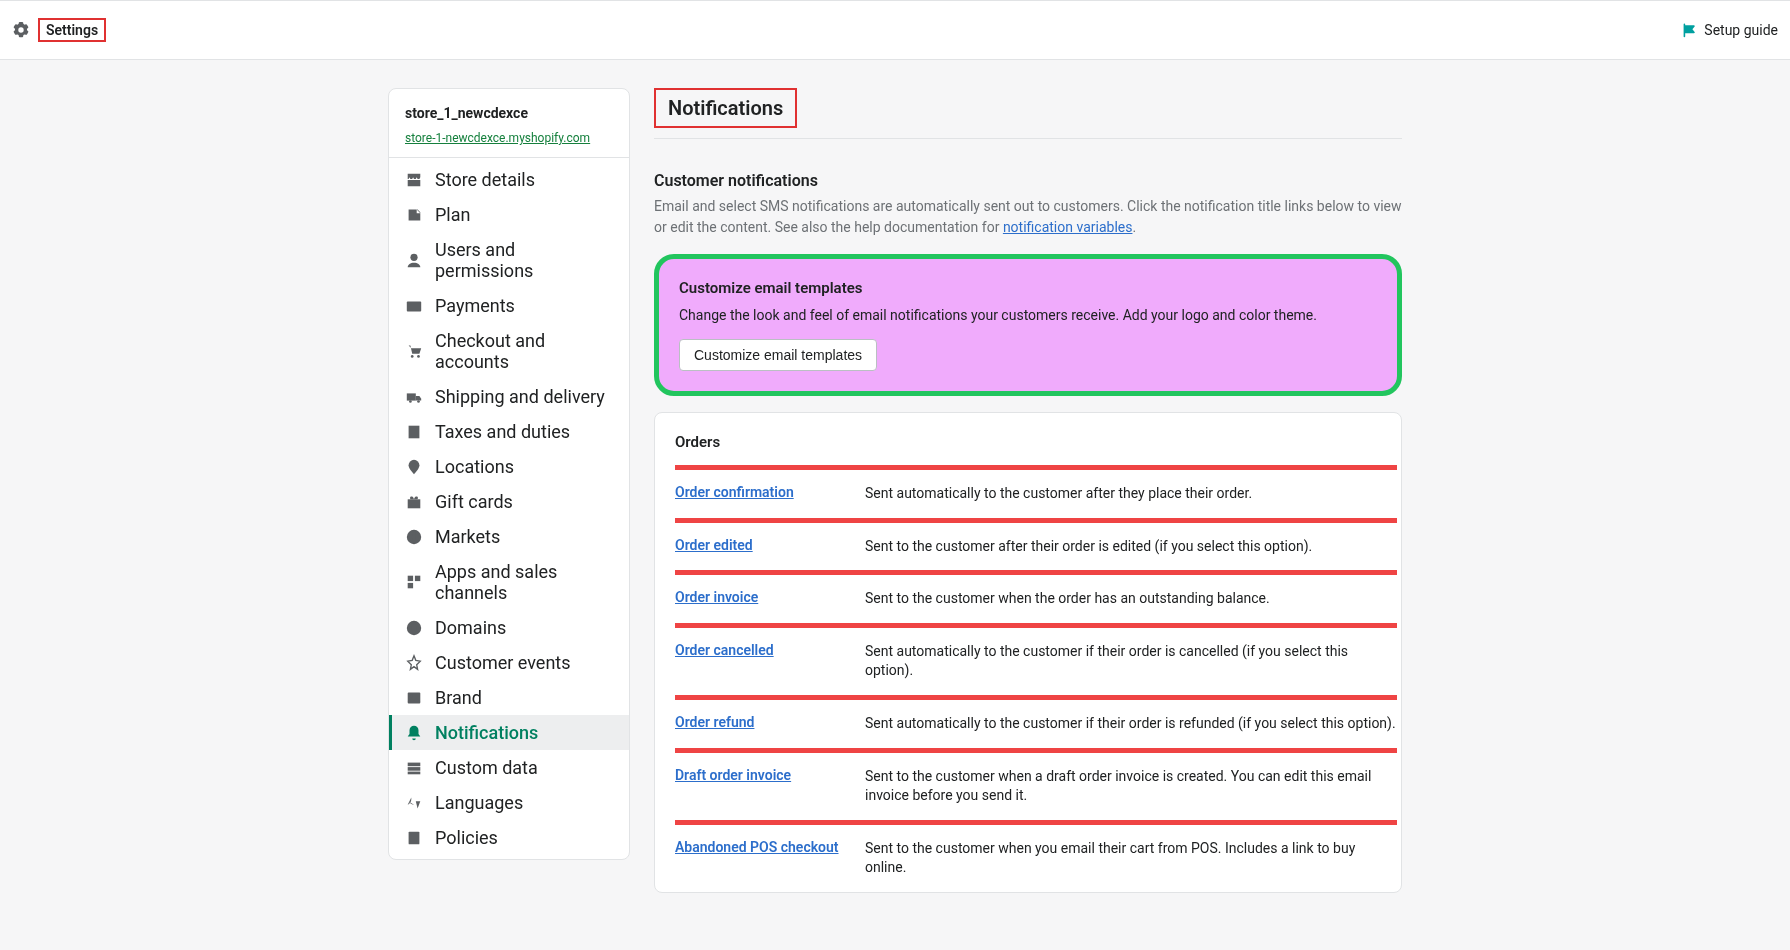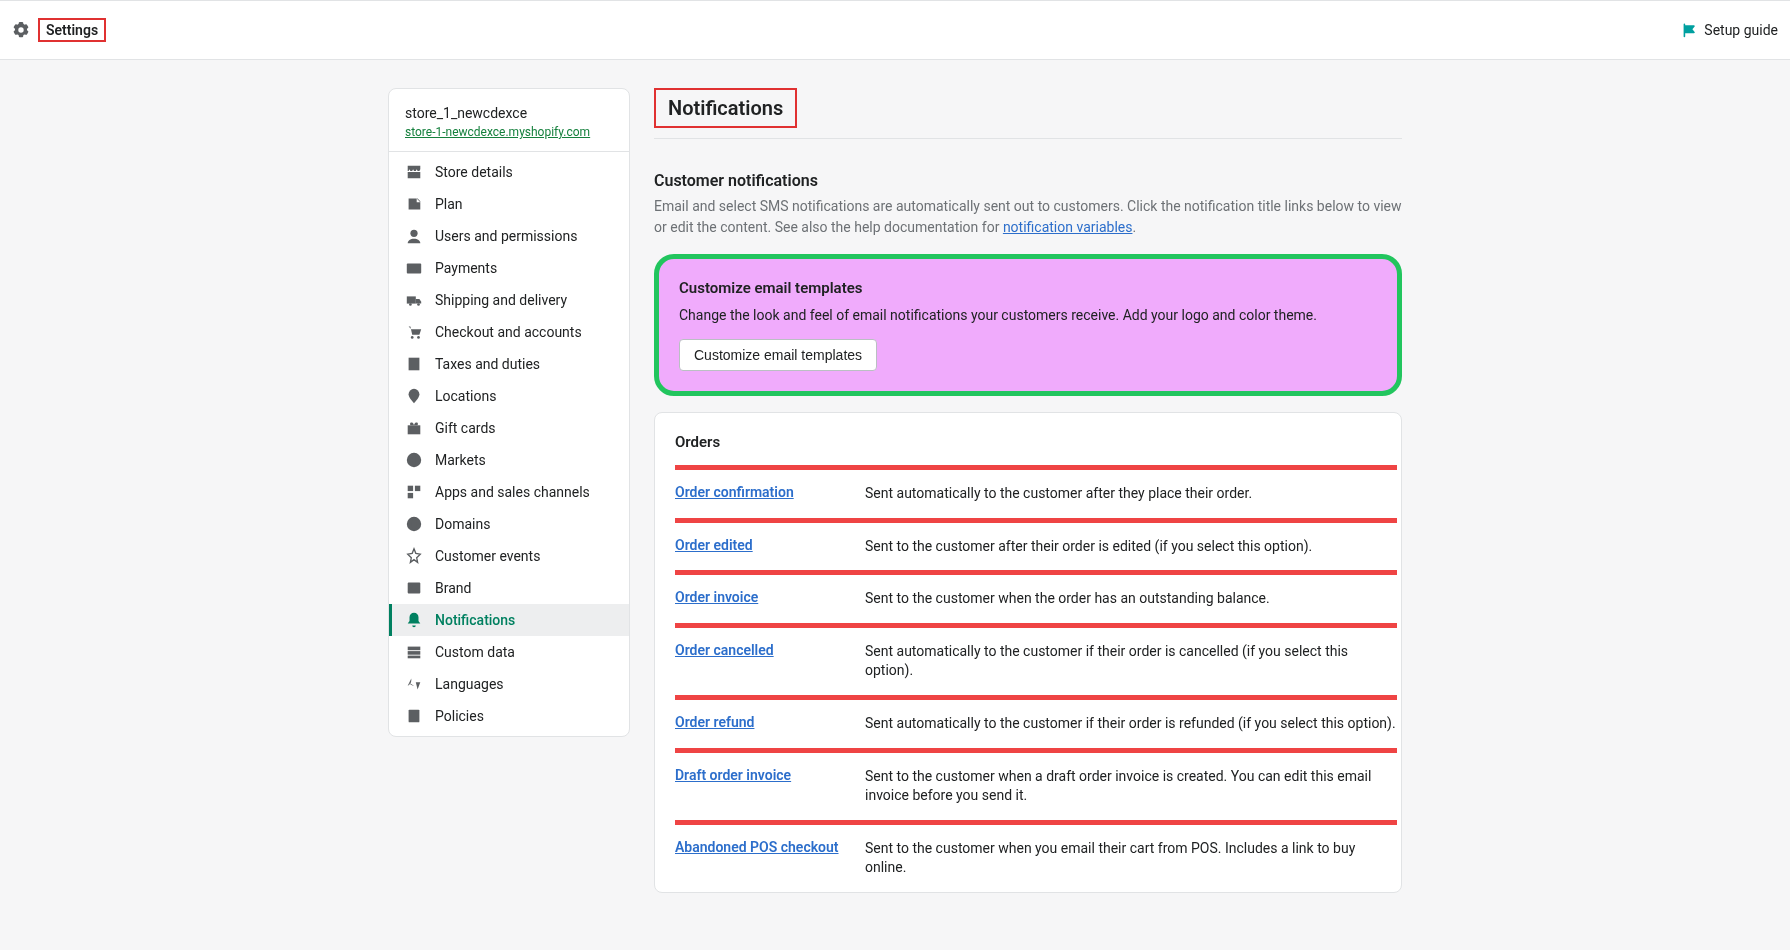--- a/index.html
+++ b/index.html
@@ -47,31 +47,31 @@
     background: #fff;
     border: 1px solid #e1e3e5;
     border-radius: 8px;
     overflow: hidden;
     flex-shrink: 0;
   }
   .store-block {
     padding: 16px 16px 12px 16px;
     border-bottom: 1px solid #e1e3e5;
   }
-  .store-name { font-weight: 400; font-size: 14px; margin-bottom: 2px; }
+  .store-name { font-weight: 700; font-size: 14px; margin-bottom: 8px; }
   .store-url { font-size: 12px; color: #15803d; text-decoration: underline; }
   .nav-list { list-style: none; padding: 4px 0; }
   .nav-item {
     display: flex;
     align-items: center;
     gap: 12px;
     padding: 7px 16px;
     color: #202223;
     cursor: pointer;
-    font-size: 14px;
+    font-size: 18px;
   }
   .nav-item.active {
     background: #edeeef;
     color: #008060;
     border-left: 3px solid #008060;
     padding-left: 13px;
     font-weight: 500;
   }
   .nav-item.active .nav-icon { color: #008060; }
   .nav-icon { width: 18px; height: 18px; color: #5c5f62; flex-shrink: 0; }
@@ -172,34 +172,34 @@
         </li>
         <li class="nav-item">
           <svg class="nav-icon" viewBox="0 0 20 20" fill="currentColor">
             <rect x="2" y="5" width="16" height="11" rx="1"></rect>
             <path d="M2 9h16"></path>
           </svg>
           <span>Payments</span>
         </li>
         <li class="nav-item">
           <svg class="nav-icon" viewBox="0 0 20 20" fill="currentColor">
+            <path d="M4 4h2l2 9h8l2-6H7"></path>
+            <circle cx="8" cy="16" r="1.5"></circle>
+            <circle cx="15" cy="16" r="1.5"></circle>
+          </svg>
+          <span>Checkout and accounts</span>
+        </li>
+        <li class="nav-item">
+          <svg class="nav-icon" viewBox="0 0 20 20" fill="currentColor">
             <rect x="2" y="6" width="10" height="8"></rect>
             <path d="M12 9h4l2 3v2h-6"></path>
             <circle cx="6" cy="15" r="1.5"></circle>
             <circle cx="15" cy="15" r="1.5"></circle>
           </svg>
           <span>Shipping and delivery</span>
-        </li>
-        <li class="nav-item">
-          <svg class="nav-icon" viewBox="0 0 20 20" fill="currentColor">
-            <path d="M4 4h2l2 9h8l2-6H7"></path>
-            <circle cx="8" cy="16" r="1.5"></circle>
-            <circle cx="15" cy="16" r="1.5"></circle>
-          </svg>
-          <span>Checkout and accounts</span>
         </li>
         <li class="nav-item">
           <svg class="nav-icon" viewBox="0 0 20 20" fill="currentColor">
             <rect x="4" y="3" width="12" height="14"></rect>
             <path d="M7 7h6M7 10h6M7 13h4"></path>
           </svg>
           <span>Taxes and duties</span>
         </li>
         <li class="nav-item">
           <svg class="nav-icon" viewBox="0 0 20 20" fill="currentColor">

